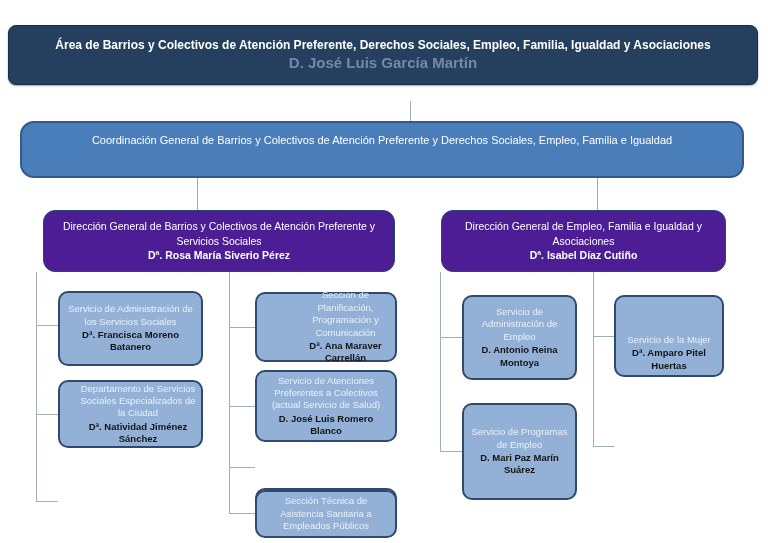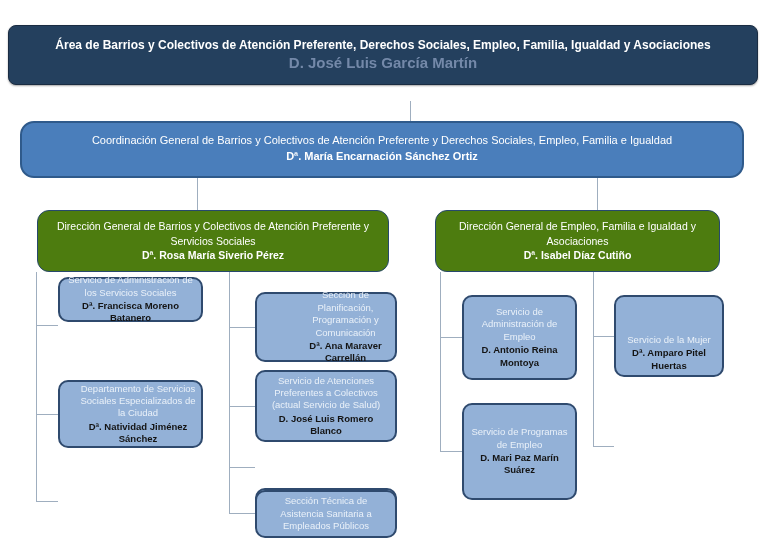--- a/index.html
+++ b/index.html
@@ -36,24 +36,25 @@
     border: 2px solid #2F5A8B;
     border-radius: 14px;
     padding: 4px 12px 14px 12px;
     justify-content: flex-start;
     padding-top: 10px;
   }
   .lvl2 .t { color: #ffffff; font-size: 11px; line-height: 1.45; }
   .lvl2 .n { color: #ffffff; font-weight: bold; font-size: 11px; line-height: 1.45; }
   
   .lvl3 {
-    background: #4d7c0f;
+    background: #4c1d95;
     border: 1px solid #27486C;
     border-radius: 12px;
     padding: 4px 14px;
+    margin-left: 6px;
   }
   .lvl3 .t { color: #ffffff; font-size: 10.5px; line-height: 1.4; }
   .lvl3 .n { color: #ffffff; font-weight: bold; font-size: 10.5px; line-height: 1.4; }
   
   .leaf {
     background: #93B1D7;
     border: 2px solid #2F4A6E;
     border-radius: 10px;
     padding: 3px 5px;
   }
@@ -69,21 +70,21 @@
 
 <div class="stage">
 
   <div class="box lvl1" style="left:8px; top:25px; width:750px; height:60px;">
     <div class="t">Área de Barrios y Colectivos de Atención Preferente, Derechos Sociales, Empleo, Familia, Igualdad y Asociaciones</div>
     <div class="n">D. José Luis García Martín</div>
   </div>
 
   <div class="vline" style="left:410px; top:101px; height:20px;"></div>
 
-  <div class="box lvl2" style="left:20px; top:121px; width:724px; height:57px;">
+  <div class="box lvl2" style="left:20px; top:121px; width:724px; height:57px;gap:28px;">
     <div class="t">Coordinación General de Barrios y Colectivos de Atención Preferente y Derechos Sociales, Empleo, Familia e Igualdad</div>
     <div class="n">Dª. María Encarnación Sánchez Ortiz</div>
   </div>
 
   <div class="vline" style="left:197px; top:178px; height:32px;"></div>
   <div class="vline" style="left:597px; top:178px; height:32px;"></div>
 
   <div class="box lvl3" style="left:37px; top:210px; width:352px; height:62px;">
     <div class="t">Dirección General de Barrios y Colectivos de Atención Preferente y Servicios Sociales</div>
     <div class="n">Dª. Rosa María Siverio Pérez</div>
@@ -105,21 +106,21 @@
   <div class="hline" style="left:229px; top:513px; width:26px;"></div>
 
   <div class="vline" style="left:440px; top:272px; height:179px;"></div>
   <div class="hline" style="left:440px; top:337px; width:22px;"></div>
   <div class="hline" style="left:440px; top:451px; width:22px;"></div>
 
   <div class="vline" style="left:593px; top:272px; height:174px;"></div>
   <div class="hline" style="left:593px; top:336px; width:21px;"></div>
   <div class="hline" style="left:593px; top:446px; width:21px;"></div>
 
-  <div class="box leaf" style="left:58px; top:277px; width:145px; height:45px;">
+  <div class="box leaf" style="left:58px; top:291px; width:145px; height:75px;">
     <div class="t">Servicio de Administración de los Servicios Sociales</div>
     <div class="n">Dª. Francisca Moreno Batanero</div>
   </div>
   <div class="box leaf" style="left:58px; top:380px; width:145px; height:68px;padding-left:20px;">
     <div class="t">Departamento de Servicios Sociales Especializados de la Ciudad</div>
     <div class="n">Dª. Natividad Jiménez Sánchez</div>
   </div>
 
   <div class="box leaf" style="left:255px; top:292px; width:142px; height:70px;padding-left:44px;">
     <div class="t">Sección de Planificación, Programación y Comunicación</div>

